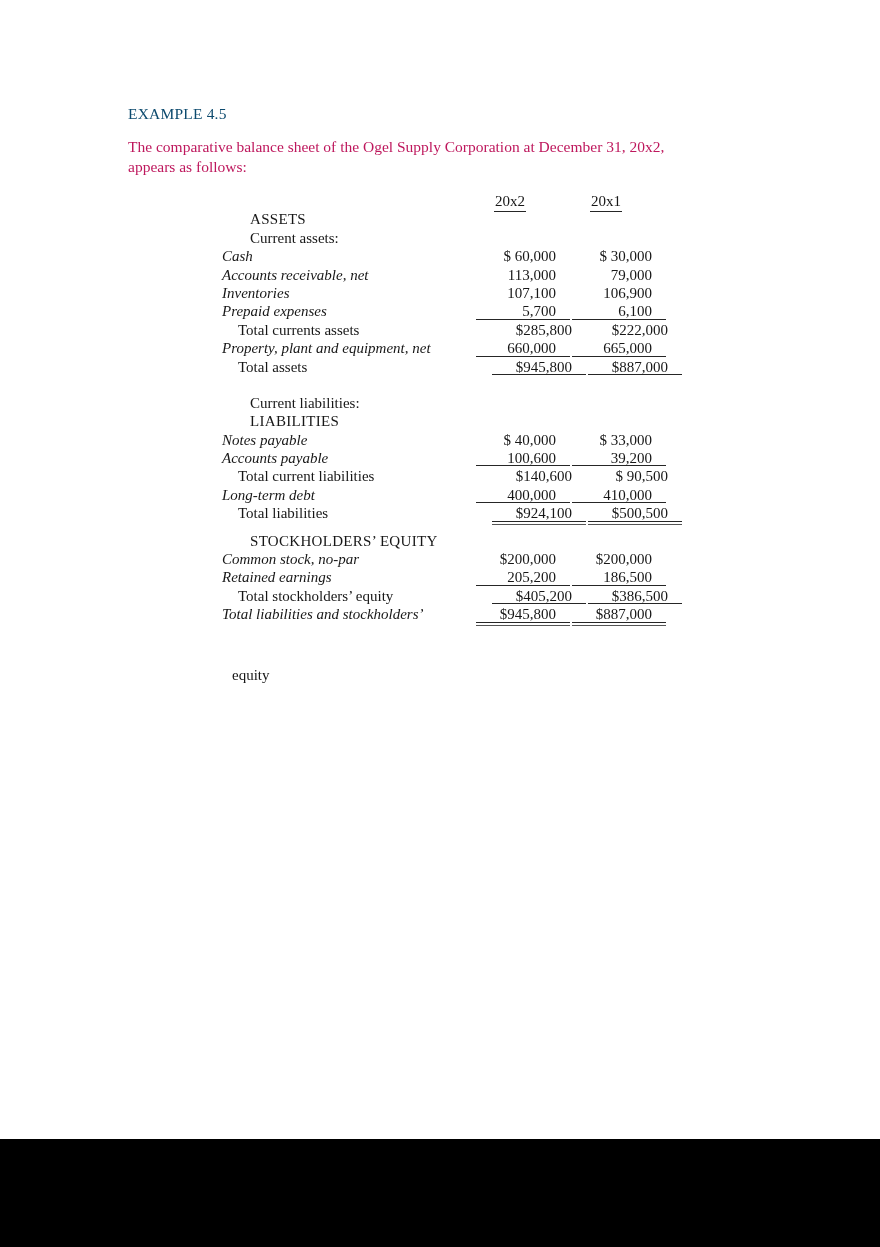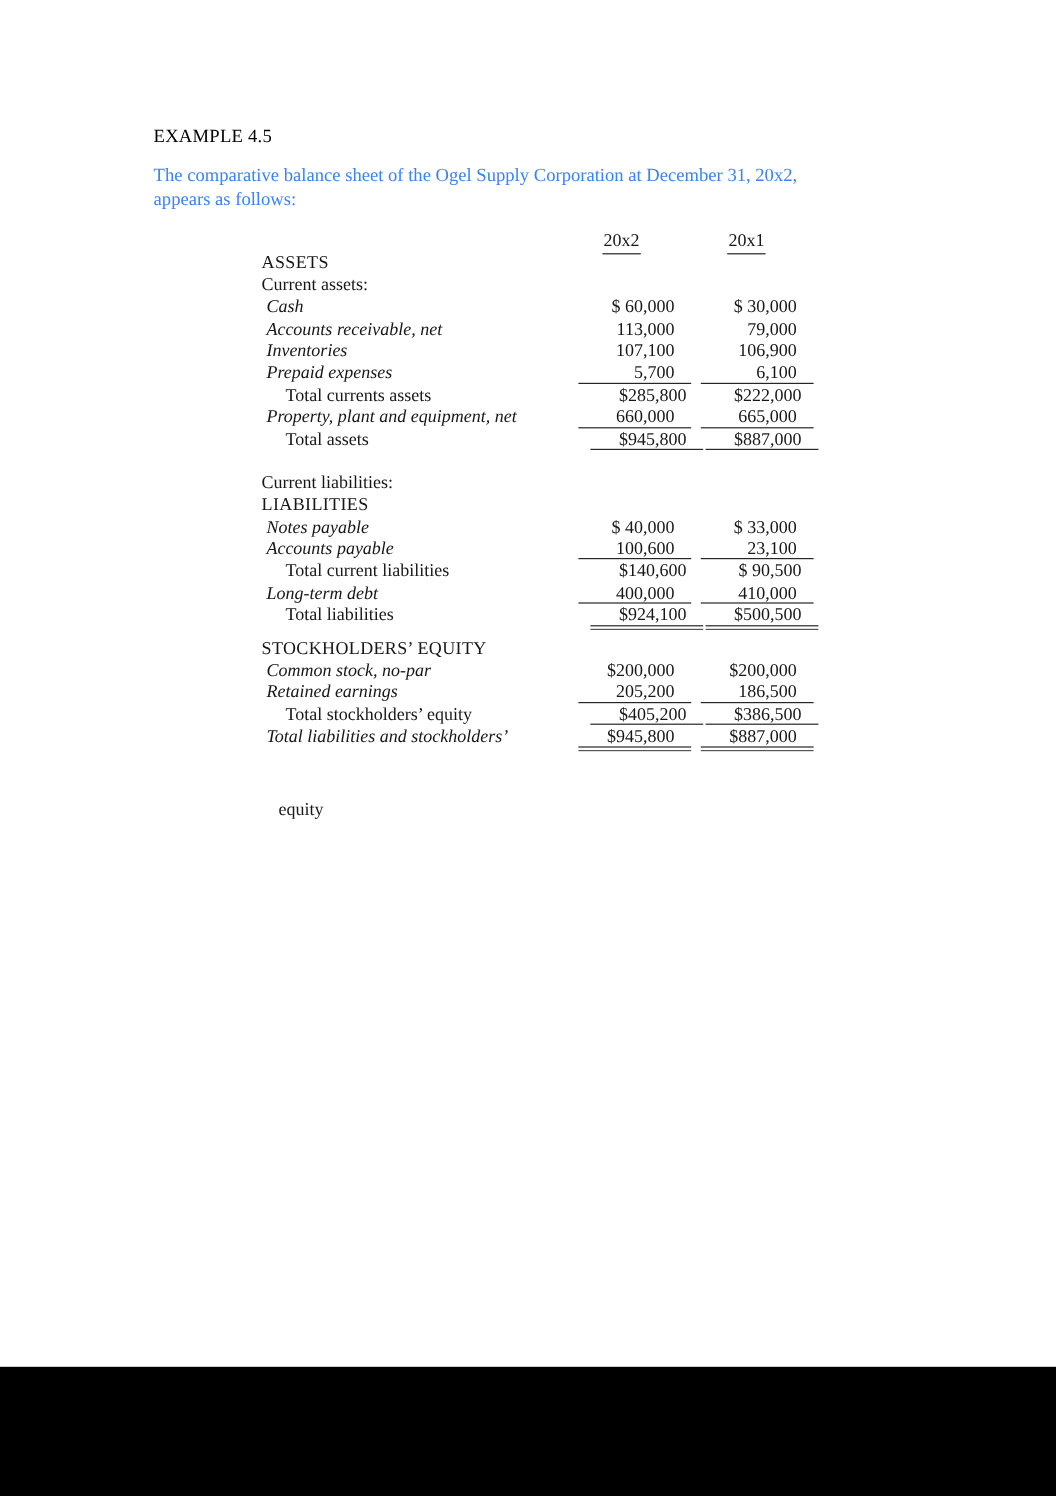--- a/index.html
+++ b/index.html
@@ -20,46 +20,45 @@
     position: absolute;
     left: 128px;
     top: 104px;
     width: 620px;
   }
   .example-heading {
     font-size: 15.5px;
     line-height: 19px;
     letter-spacing: 0.2px;
     margin: 0 0 14px 0;
-    color: #000000;
+    color: #0c4a6e;
   }
   .intro-para {
     font-size: 15.5px;
     line-height: 19.5px;
     margin: 0 0 10px 0;
-    color: #3b82f6;
+    color: #be185d;
     max-width: 560px;
   }
 
   
   .bs {
     position: relative;
     margin-top: 16px;
     margin-left: 90px;   
     width: 460px;
     font-size: 15px;
     color: #171717;
   }
   .bs-row {
     display: flex;
     align-items: flex-start;
     height: 18.4px;
     line-height: 18.4px;
     white-space: nowrap;
-    justify-content: space-between;
   }
   .bs-label {
     flex: 0 0 auto;
     width: 252px;
     overflow: visible;
   }
   .bs-num {
     flex: 0 0 auto;
     width: 96px;
     text-align: right;
@@ -81,21 +80,21 @@
   .bs-num.dul::before {
     content: "";
     position: absolute;
     left: 2px;
     right: 0;
     bottom: -2px;
     height: 1px;
     background: #555;
   }
 
-  .ind-0 { padding-left: 0px; }
+  .ind-0 { padding-left: 0px; margin-left: 32px; }
   .ind-1 { padding-left: 4px; font-style: italic; }
   .ind-2 { padding-left: 20px; }
 
   .section-head {
     letter-spacing: 0.3px;
   }
   .spacer-row { height: 18px; }
   .spacer-row-sm { height: 9px; }
 
   
@@ -211,21 +210,21 @@
       </div>
 
       <div class="bs-row">
         <div class="bs-label ind-1">Notes payable</div>
         <div class="bs-num">$ 40,000</div>
         <div class="bs-num">$ 33,000</div>
       </div>
       <div class="bs-row">
         <div class="bs-label ind-1">Accounts payable</div>
         <div class="bs-num ul">100,600</div>
-        <div class="bs-num ul">23,100</div>
+        <div class="bs-num ul">39,200</div>
       </div>
       <div class="bs-row">
         <div class="bs-label ind-2">Total current liabilities</div>
         <div class="bs-num">$140,600</div>
         <div class="bs-num">$ 90,500</div>
       </div>
       <div class="bs-row">
         <div class="bs-label ind-1">Long-term debt</div>
         <div class="bs-num ul">400,000</div>
         <div class="bs-num ul">410,000</div>

